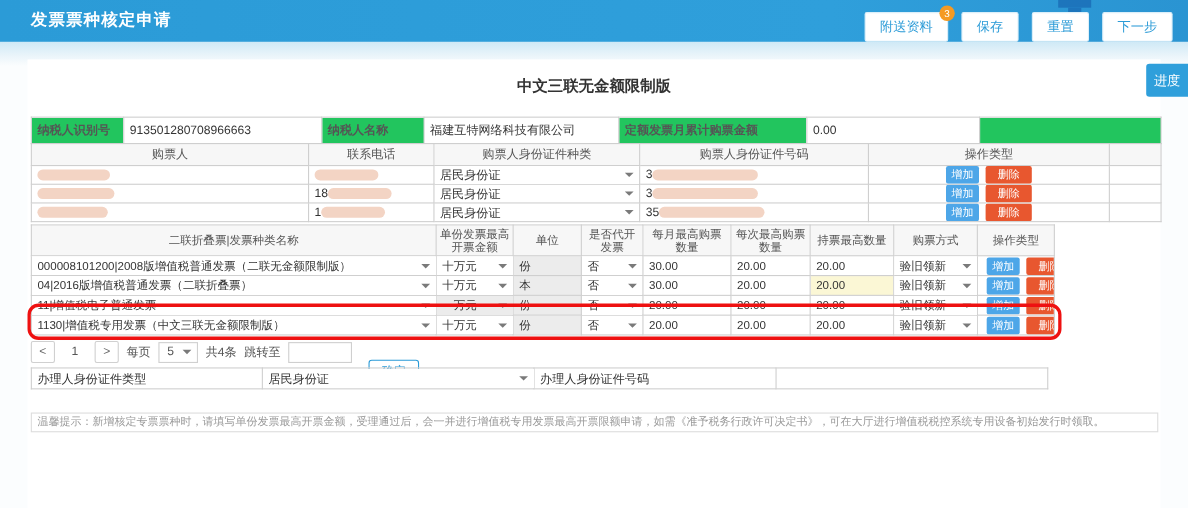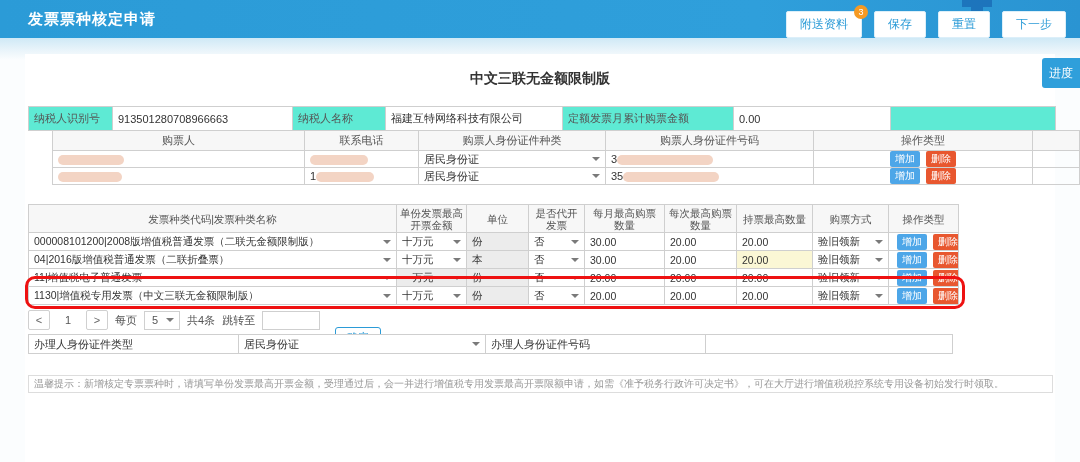--- a/index.html
+++ b/index.html
@@ -28,37 +28,37 @@
   .progress-btn { position:absolute; left:1042px; top:58px; width:38px; height:30px; background:#2f9fdb;
                   color:#fff; font-size:12px; line-height:30px; text-align:center;
                   border-radius:3px 0 0 3px; cursor:pointer; z-index:4; }
 
   .form-title { position:absolute; left:25px; top:70px; width:1030px; text-align:center;
                 font-size:14px; font-weight:bold; color:#333; z-index:2; }
 
   table { border-collapse:collapse; table-layout:fixed; }
   td { border:1px solid #cfcfcf; font-size:11px; color:#333; padding:0 5px; overflow:hidden;
        white-space:nowrap; }
-  .lbl { background:#5eead4; color:#555; }
+  .lbl { background:#22c55e; color:#555;font-weight:bold; }
   .hdc { background:#f7f7f7; color:#555; text-align:center; }
   .selcell { position:relative; padding-right:24px; background:#fff; cursor:pointer; }
   .caret { position:absolute; right:5px; top:50%; margin-top:-2px; width:0; height:0;
            border-left:4px solid transparent; border-right:4px solid transparent;
            border-top:4px solid #7a7a7a; }
   .blob { display:inline-block; height:10px; border-radius:5px; background:#f3d4c4; vertical-align:middle; }
   .btn-add { display:inline-block; background:#4da6e8; color:#fff; font-size:10px; padding:1px 5px;
              border-radius:2px; margin:0 3px; cursor:pointer; }
-  .btn-del { display:inline-block; background:#e8572f; color:#fff; font-size:10px; padding:1px 5px;
+  .btn-del { display:inline-block; background:#e8572f; color:#fff; font-size:10px; padding:1px 11px;
              border-radius:2px; margin:0 3px; cursor:pointer; }
   .gray { background:#ececec; }
   .yellow { background:#fbf7d5; }
 
   .tb1 { position:absolute; left:28px; top:106px; width:1027px; z-index:2; }
   .tb1 td { height:24px; }
-  .tb2 { position:absolute; left:28px; top:130px; width:1027px; z-index:2;margin-left:24px; }
+  .tb2 { position:absolute; left:28px; top:130px; width:1027px; z-index:2; }
   .tb2 td.h { height:20px; }
   .tb2 td.r { height:16px; }
   .tb3 { position:absolute; left:28px; top:204px; width:930px; z-index:2; }
   .tb3 td.h { height:28px; font-size:10.5px; line-height:12px; white-space:normal; padding:1px 3px; }
   .tb3 td.r { height:18px; font-size:10.5px; }
   .opcell { text-align:center; }
 
   .hl-box { position:absolute; left:25px; top:276px; width:940px; height:33px;
             border:3px solid #ee1111; border-radius:10px; z-index:6; pointer-events:none; }
 
@@ -150,20 +150,28 @@
     </tr>
     <tr>
       <td class="r"><span class="blob" style="width:66px"></span></td>
       <td class="r"><span></span><span class="blob" style="width:58px"></span></td>
       <td class="r selcell"><span>居民身份证</span><span class="caret"></span></td>
       <td class="r"><span>3</span><span class="blob" style="width:96px"></span></td>
       <td class="r opcell"><span class="btn-add">增加</span><span class="btn-del">删除</span></td>
       <td class="r"></td>
     </tr>
     <tr>
+      <td class="r"><span class="blob" style="width:70px"></span></td>
+      <td class="r"><span>18</span><span class="blob" style="width:58px"></span></td>
+      <td class="r selcell"><span>居民身份证</span><span class="caret"></span></td>
+      <td class="r"><span>3</span><span class="blob" style="width:96px"></span></td>
+      <td class="r opcell"><span class="btn-add">增加</span><span class="btn-del">删除</span></td>
+      <td class="r"></td>
+    </tr>
+    <tr>
       <td class="r"><span class="blob" style="width:64px"></span></td>
       <td class="r"><span>1</span><span class="blob" style="width:58px"></span></td>
       <td class="r selcell"><span>居民身份证</span><span class="caret"></span></td>
       <td class="r"><span>35</span><span class="blob" style="width:96px"></span></td>
       <td class="r opcell"><span class="btn-add">增加</span><span class="btn-del">删除</span></td>
       <td class="r"></td>
     </tr>
   </tbody>
     </table>
 
@@ -174,21 +182,21 @@
         <col style="width:62px">
         <col style="width:56px">
         <col style="width:80px">
         <col style="width:72px">
         <col style="width:76px">
         <col style="width:76px">
         <col style="width:70px">
       </colgroup>
     <tbody>
         <tr>
-      <td class="hdc h">发票种类代码|发票种类名称</td>
+      <td class="hdc h">二联折叠票|发票种类名称</td>
       <td class="hdc h">单份发票最高开票金额</td>
       <td class="hdc h">单位</td>
       <td class="hdc h">是否代开发票</td>
       <td class="hdc h">每月最高购票数量</td>
       <td class="hdc h">每次最高购票数量</td>
       <td class="hdc h">持票最高数量</td>
       <td class="hdc h">购票方式</td>
       <td class="hdc h">操作类型</td>
     </tr>
     <tr>

